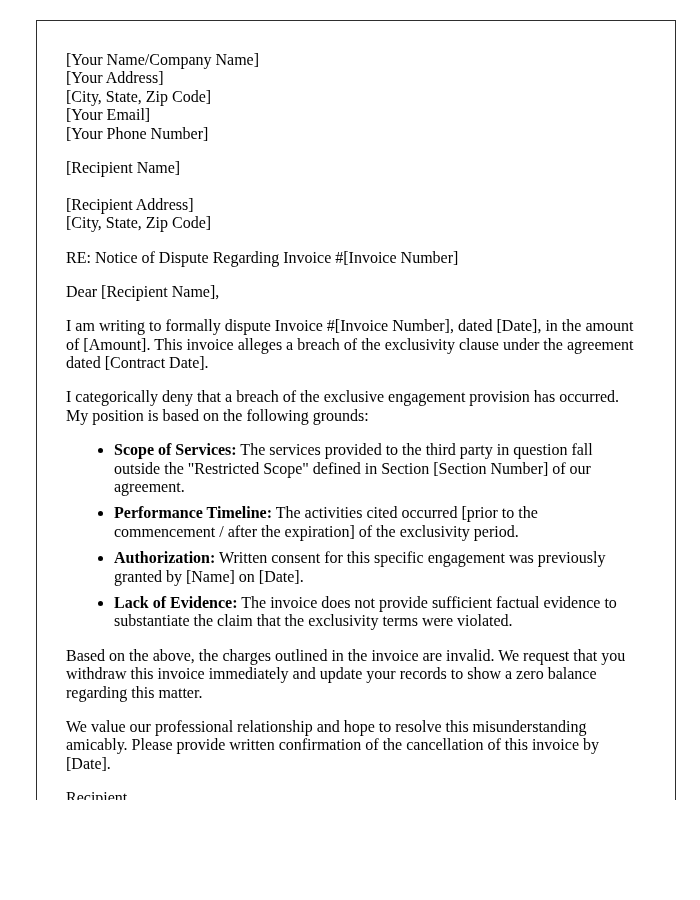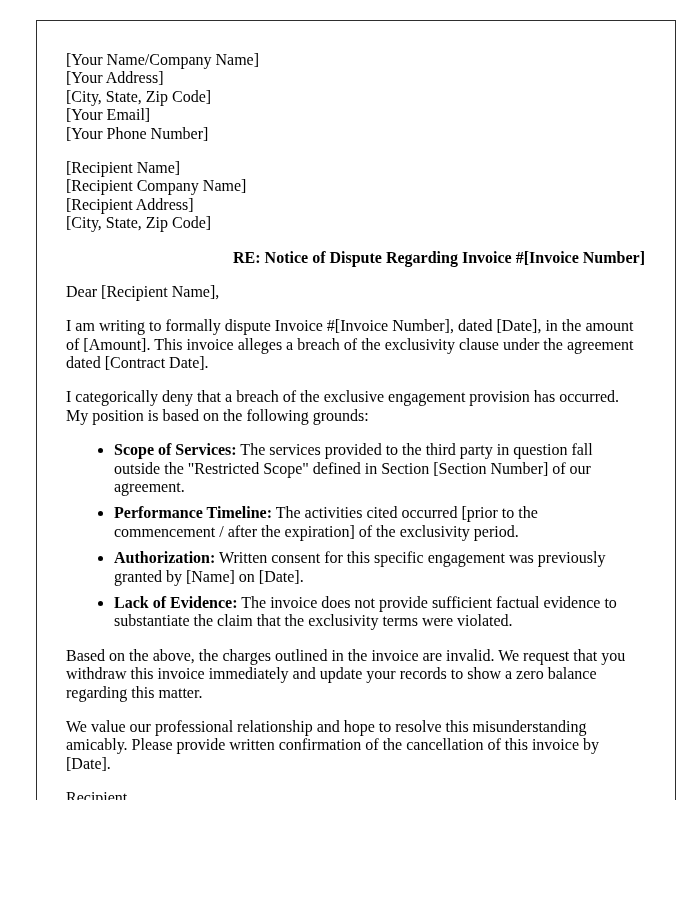--- a/index.html
+++ b/index.html
@@ -26,22 +26,21 @@
     border-bottom: none;
     box-sizing: border-box;
     padding: 14px 30px 0 29px;
     overflow: hidden;
     background: #ffffff;
   }
   p {
     margin: 16px 0;
   }
   .subject {
-    font-weight: bold;
-    text-align: right;
+    font-weight: normal;
   }
   ul {
     margin: 16px 0;
     padding-left: 40px;
   }
   li {
     margin: 8px;
   }
   b {
     font-weight: bold;
@@ -56,21 +55,21 @@
     <span>[Your Name/Company Name]</span><br>
     <span>[Your Address]</span><br>
     <span>[City, State, Zip Code]</span><br>
     <span>[Your Email]</span><br>
     <span>[Your Phone Number]</span>
   </p>
 
 
   <p>
     <span>[Recipient Name]</span><br>
-    <span>[Recipient Company Name]</span><br>
+    <br>
     <span>[Recipient Address]</span><br>
     <span>[City, State, Zip Code]</span>
   </p>
 
   <p class="subject">RE: Notice of Dispute Regarding Invoice #[Invoice Number]</p>
 
   <p>Dear [Recipient Name],</p>
 
   <p>I am writing to formally dispute Invoice #[Invoice Number], dated [Date], in the amount of [Amount]. This invoice alleges a breach of the exclusivity clause under the agreement dated [Contract Date].</p>
 

